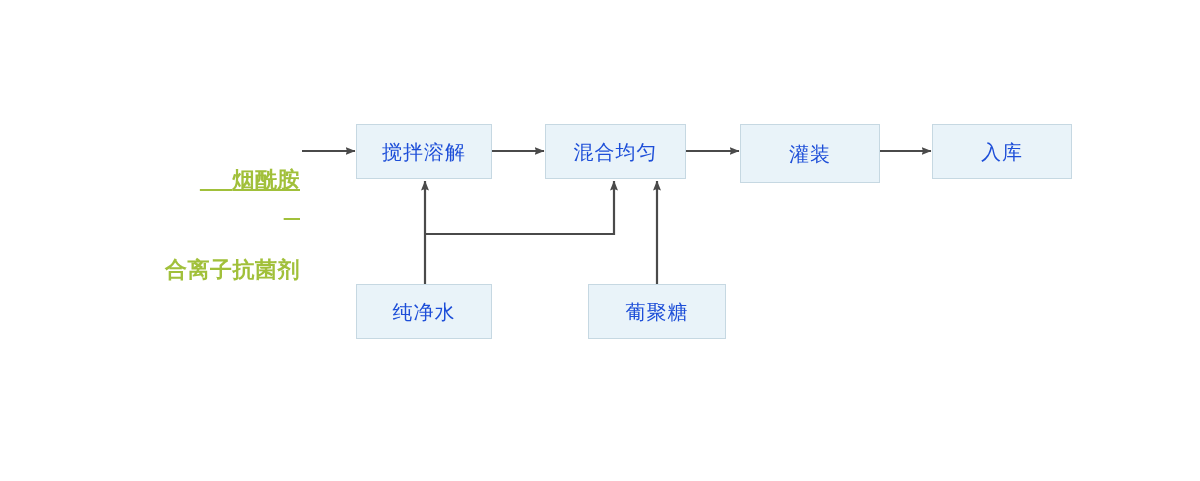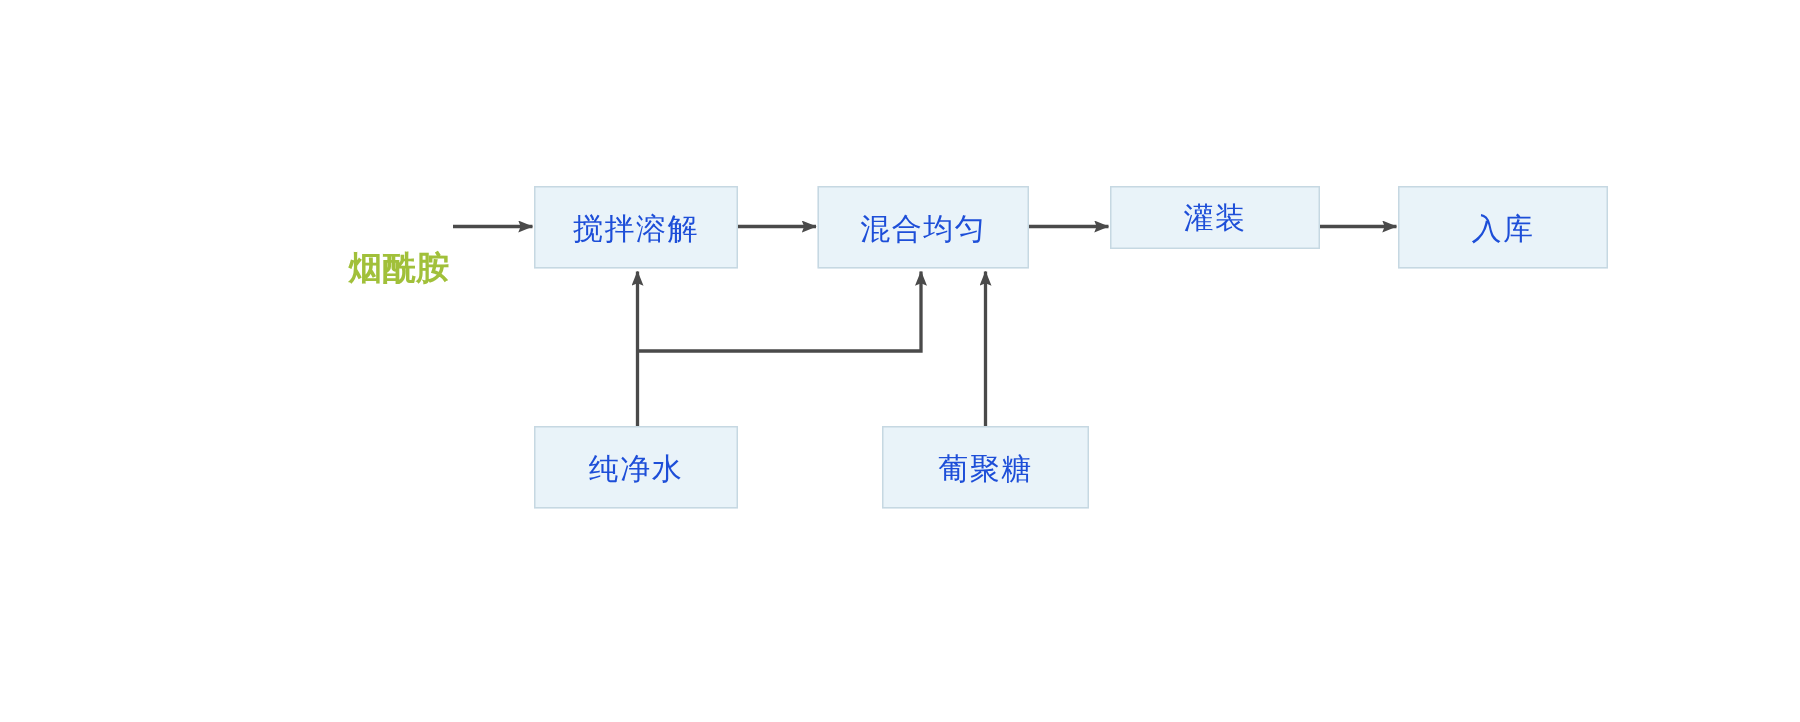--- a/index.html
+++ b/index.html
@@ -85,36 +85,37 @@
 
     <g>
       <path d="M425,234 L614,234 L614,181" fill="none" stroke="#4a4a4a" stroke-width="2.2" marker-end="url(#arrowhead)"></path>
     </g>
 
     <g>
       <line x1="657" y1="284" x2="657" y2="181" stroke="#4a4a4a" stroke-width="2.2" marker-end="url(#arrowhead)"></line>
     </g>
   </svg>
 
-  <div class="input-label" style="left:100px; top:136px; width:200px;">
+  <div class="input-label" style="left:100px; top:136px; width:200px;text-decoration:underline;">
     <span>烟酰胺</span>
   </div>
 
   <div class="input-label" style="left:80px; top:197px; width:220px;">
+    <div>合离子抗菌剂</div>
   </div>
 
   <div class="node" style="left:356px; top:124px; width:136px; height:55px;">
     <span>搅拌溶解</span>
   </div>
 
   <div class="node" style="left:545px; top:124px; width:141px; height:55px;align-items:center;">
     <span>混合均匀</span>
   </div>
 
-  <div class="node" style="left:740px; top:124px; width:140px; height:42px;">
+  <div class="node" style="left:740px; top:124px; width:140px; height:59px;">
     <span>灌装</span>
   </div>
 
   <div class="node" style="left:932px; top:124px; width:140px; height:55px;">
     <span>入库</span>
   </div>
 
   <div class="node" style="left:588px; top:284px; width:138px; height:55px;">
     <span>葡聚糖</span>
   </div>

